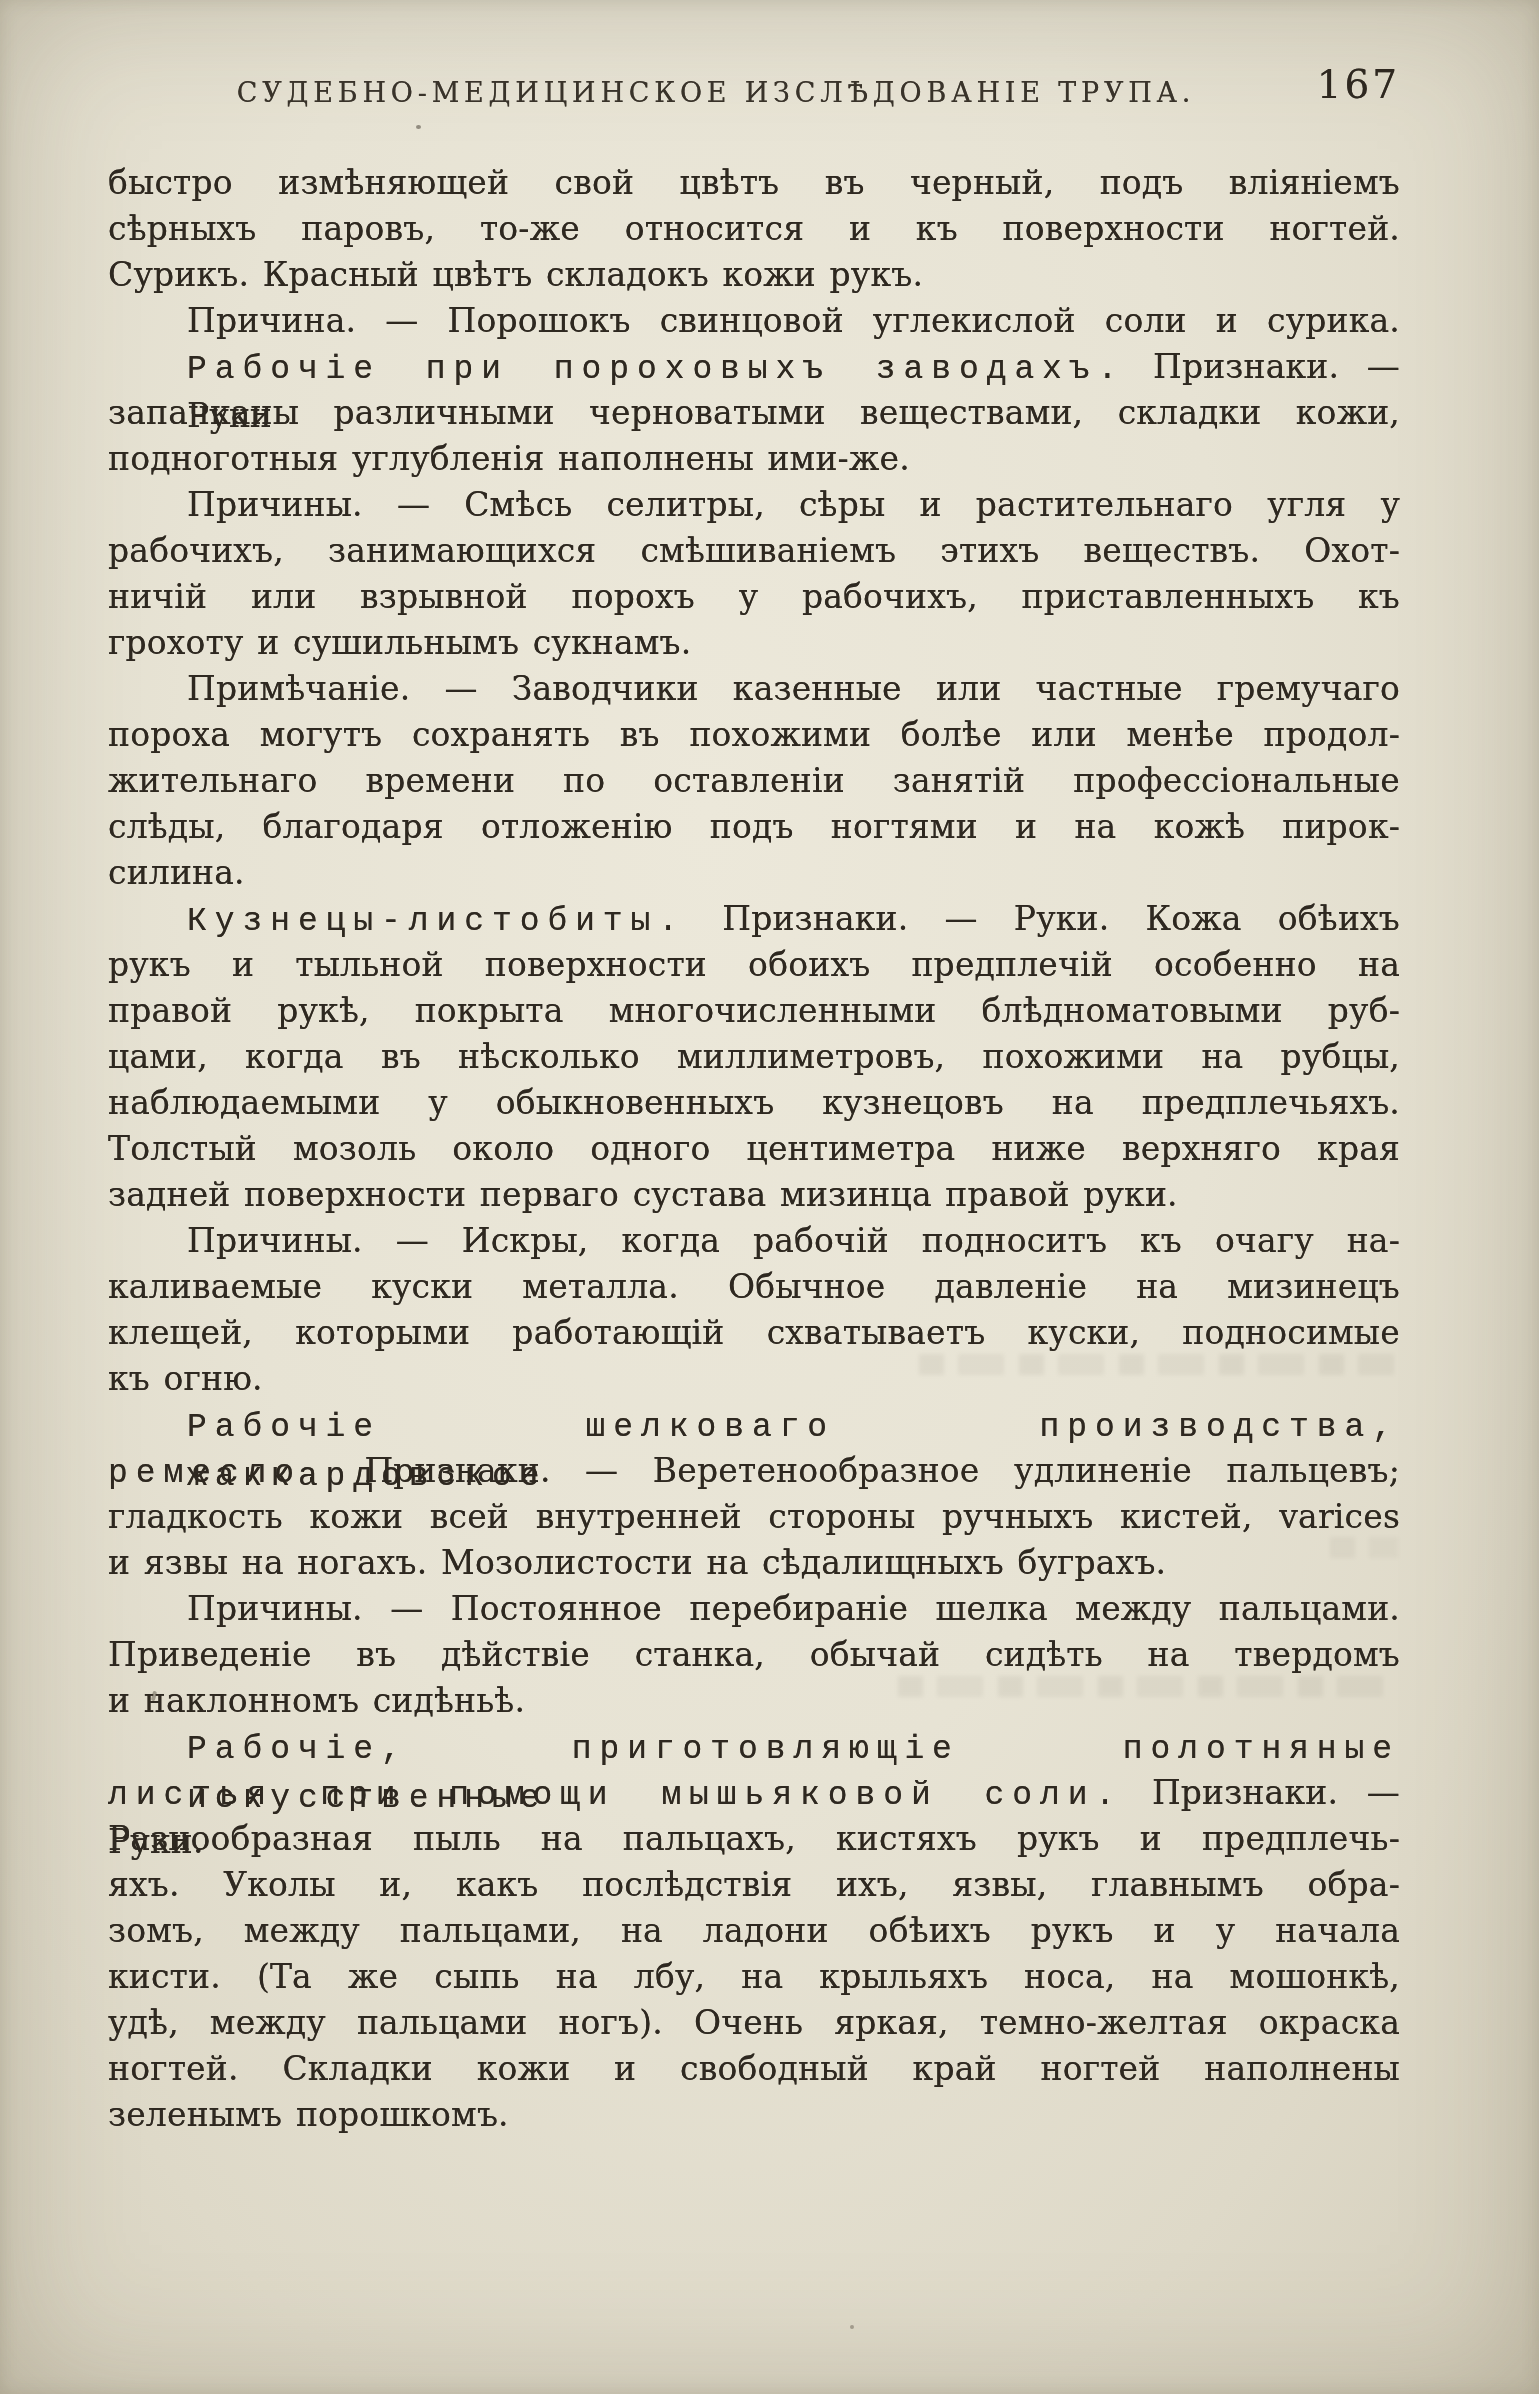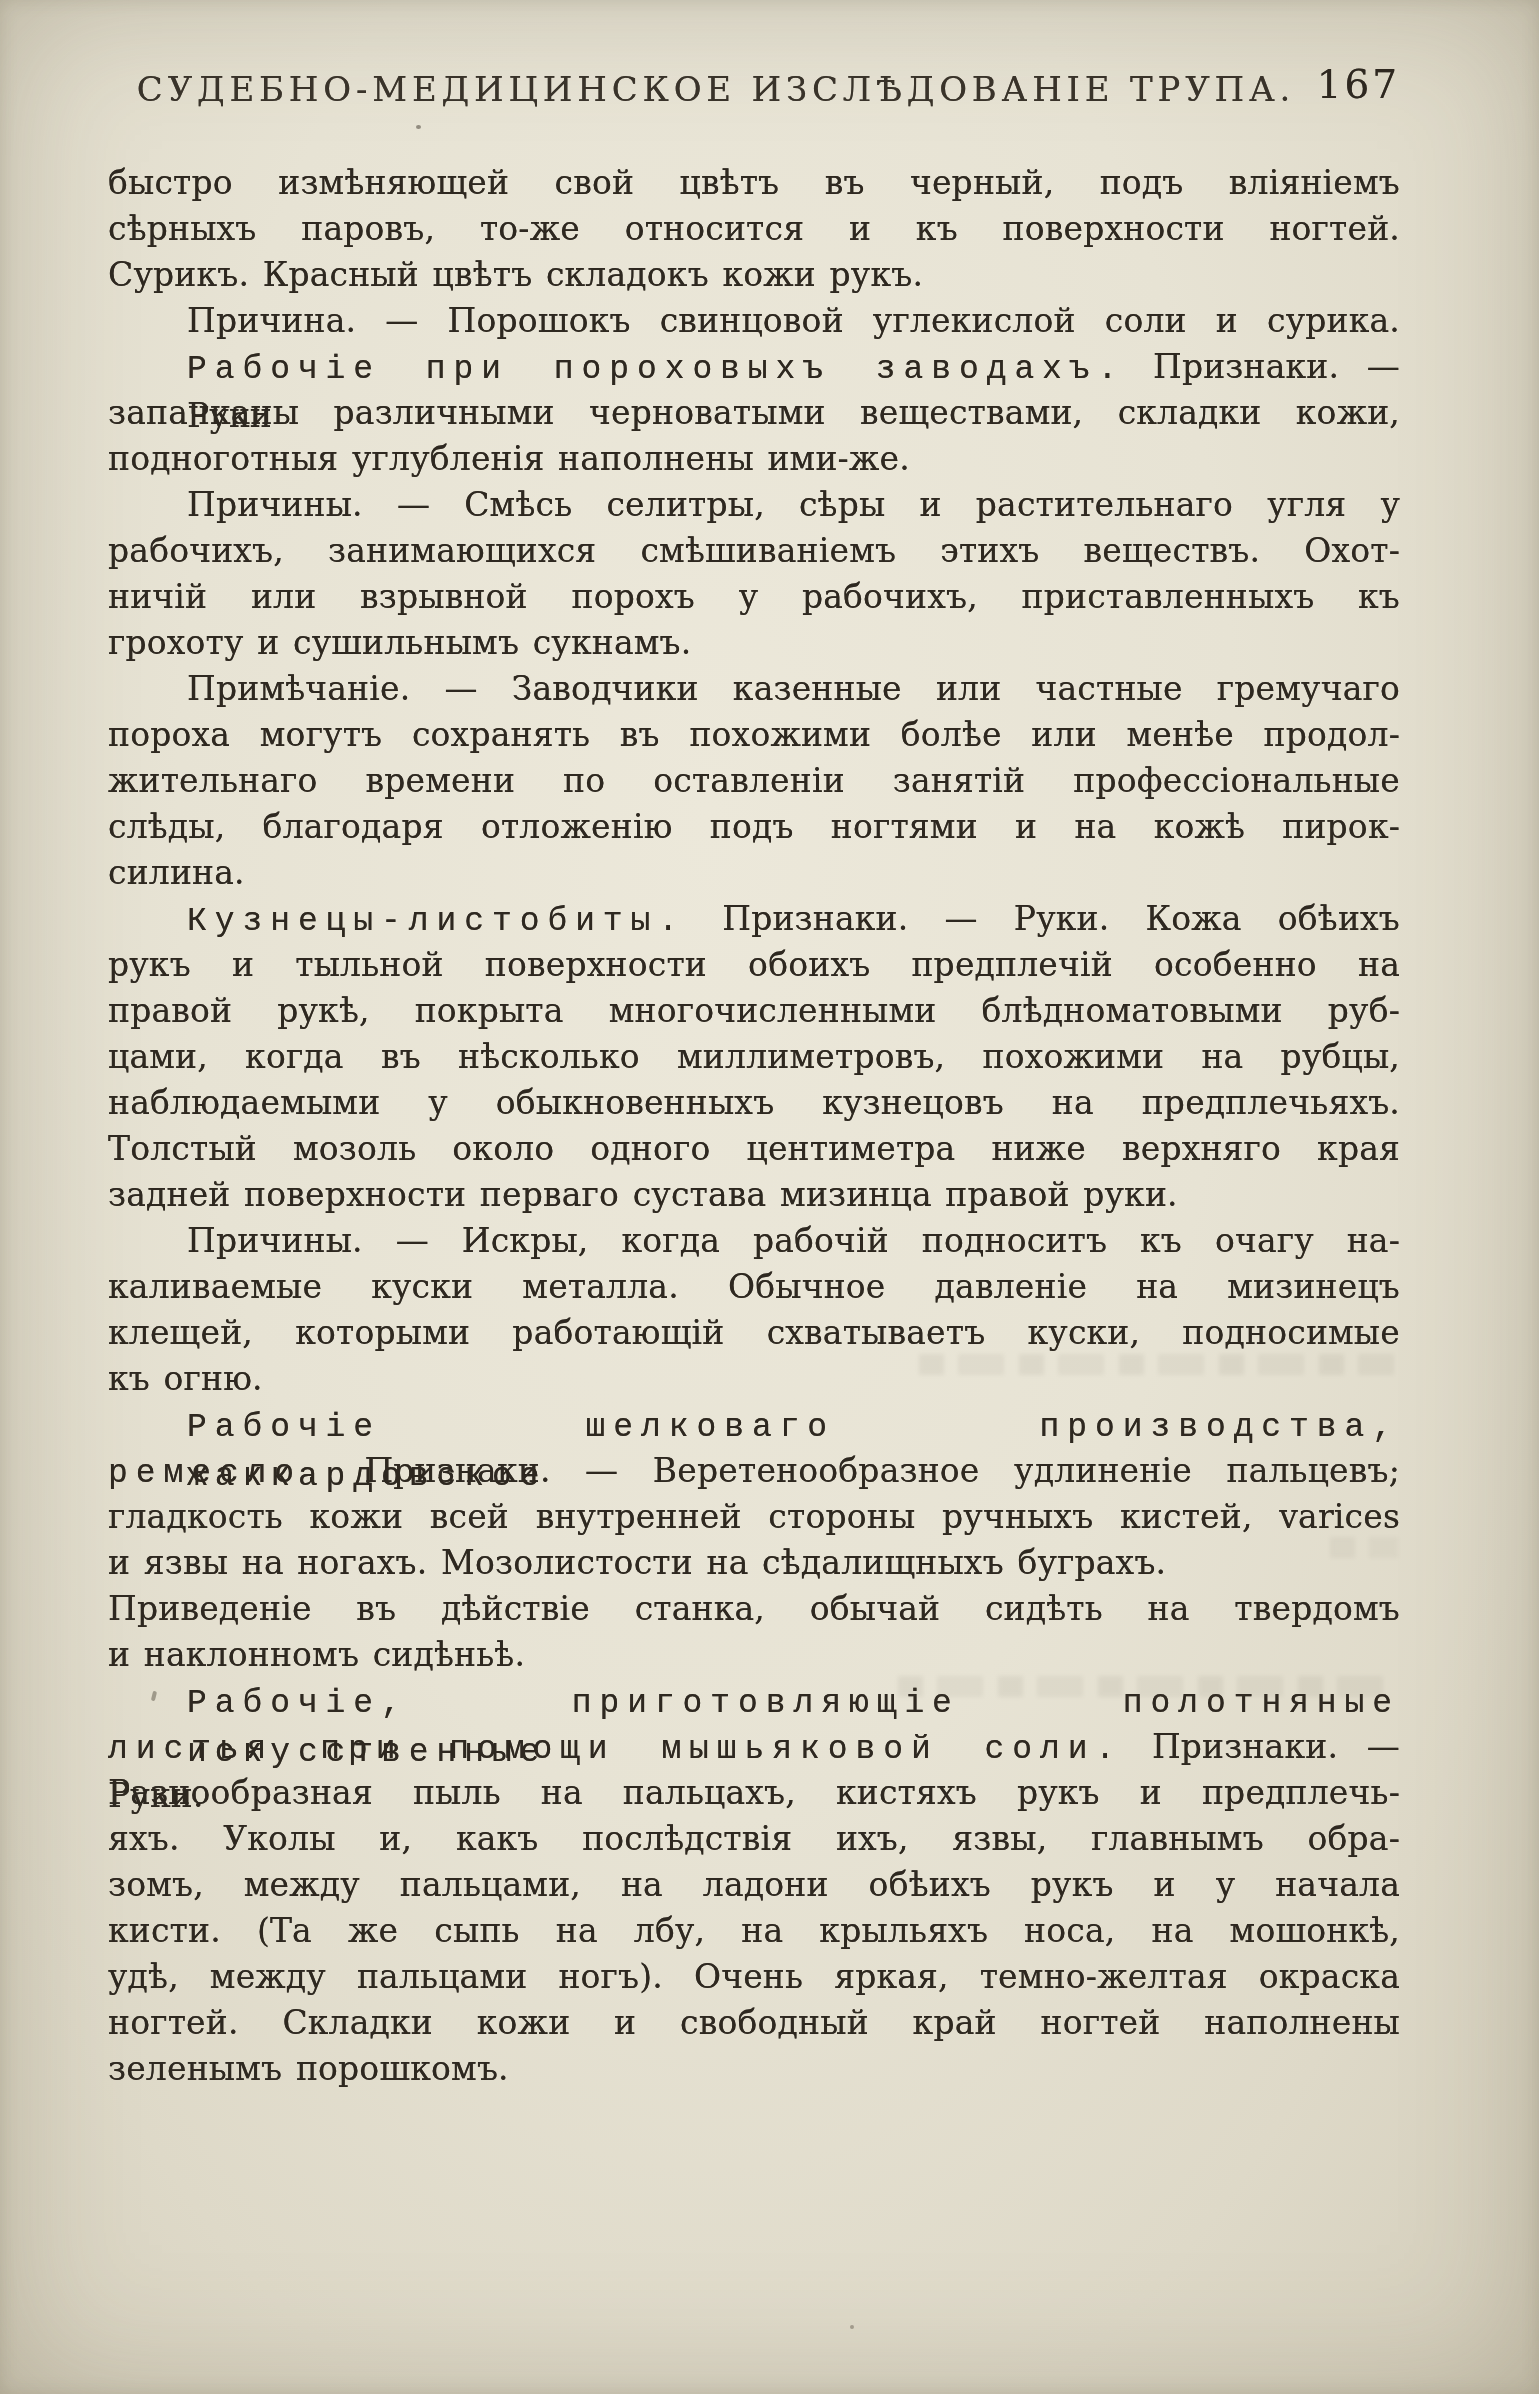--- a/index.html
+++ b/index.html
@@ -23,23 +23,23 @@
   .running-header {
     position: absolute;
     left: 108px;
     top: 62px;
     width: 1292px;
     height: 44px;
   }
   .rh-title {
     position: absolute;
     left: 50%;
-    top: 7px;
+    top: 15px;
     transform: translateX(-50%) translateX(-38px);
-    font-size: 34px;
+    font-size: 27px;
     letter-spacing: 4.8px;
     white-space: nowrap;
     color: #39332a;
     text-shadow: 0 0 0.5px rgba(57,51,42,0.7);
   }
   .rh-page {
     position: absolute;
     right: 0;
     top: 0;
     font-size: 39px;
@@ -130,20 +130,21 @@
       <div class="line j"><span>Толстый мозоль около одного центиметра ниже верхняго края</span></div>
       <div class="line"><span>задней поверхности перваго сустава мизинца правой руки.</span></div>
       <div class="line j ind"><span>Причины. — Искры, когда рабочій подноситъ къ очагу на-</span></div>
       <div class="line j"><span>каливаемые куски металла. Обычное давленіе на мизинецъ</span></div>
       <div class="line j"><span>клещей, которыми работающій схватываетъ куски, подносимые</span></div>
       <div class="line"><span>къ огню.</span></div>
       <div class="line j ind"><span class="sp">Рабочіе шелковаго производства, жаккардовское</span></div>
       <div class="line j"><span class="sp">ремесло.</span><span> Признаки. — Веретенообразное удлиненіе пальцевъ;</span></div>
       <div class="line j"><span>гладкость кожи всей внутренней стороны ручныхъ кистей, varices</span></div>
       <div class="line"><span>и язвы на ногахъ. Мозолистости на сѣдалищныхъ буграхъ.</span></div>
+      <div class="line j ind"><span>Причины. — Постоянное перебираніе шелка между пальцами.</span></div>
       <div class="line j"><span>Приведеніе въ дѣйствіе станка, обычай сидѣть на твердомъ</span></div>
       <div class="line"><span>и наклонномъ сидѣньѣ.</span></div>
       <div class="line j ind"><span class="sp">Рабочіе, приготовляющіе полотняные искусственные</span></div>
       <div class="line j"><span class="sp">листья при помощи мышьяковой соли.</span><span> Признаки. — Руки.</span></div>
       <div class="line j"><span>Разнообразная пыль на пальцахъ, кистяхъ рукъ и предплечь-</span></div>
       <div class="line j"><span>яхъ. Уколы и, какъ послѣдствія ихъ, язвы, главнымъ обра-</span></div>
       <div class="line j"><span>зомъ, между пальцами, на ладони обѣихъ рукъ и у начала</span></div>
       <div class="line j"><span>кисти. (Та же сыпь на лбу, на крыльяхъ носа, на мошонкѣ,</span></div>
       <div class="line j"><span>удѣ, между пальцами ногъ). Очень яркая, темно-желтая окраска</span></div>
       <div class="line j"><span>ногтей. Складки кожи и свободный край ногтей наполнены</span></div>

